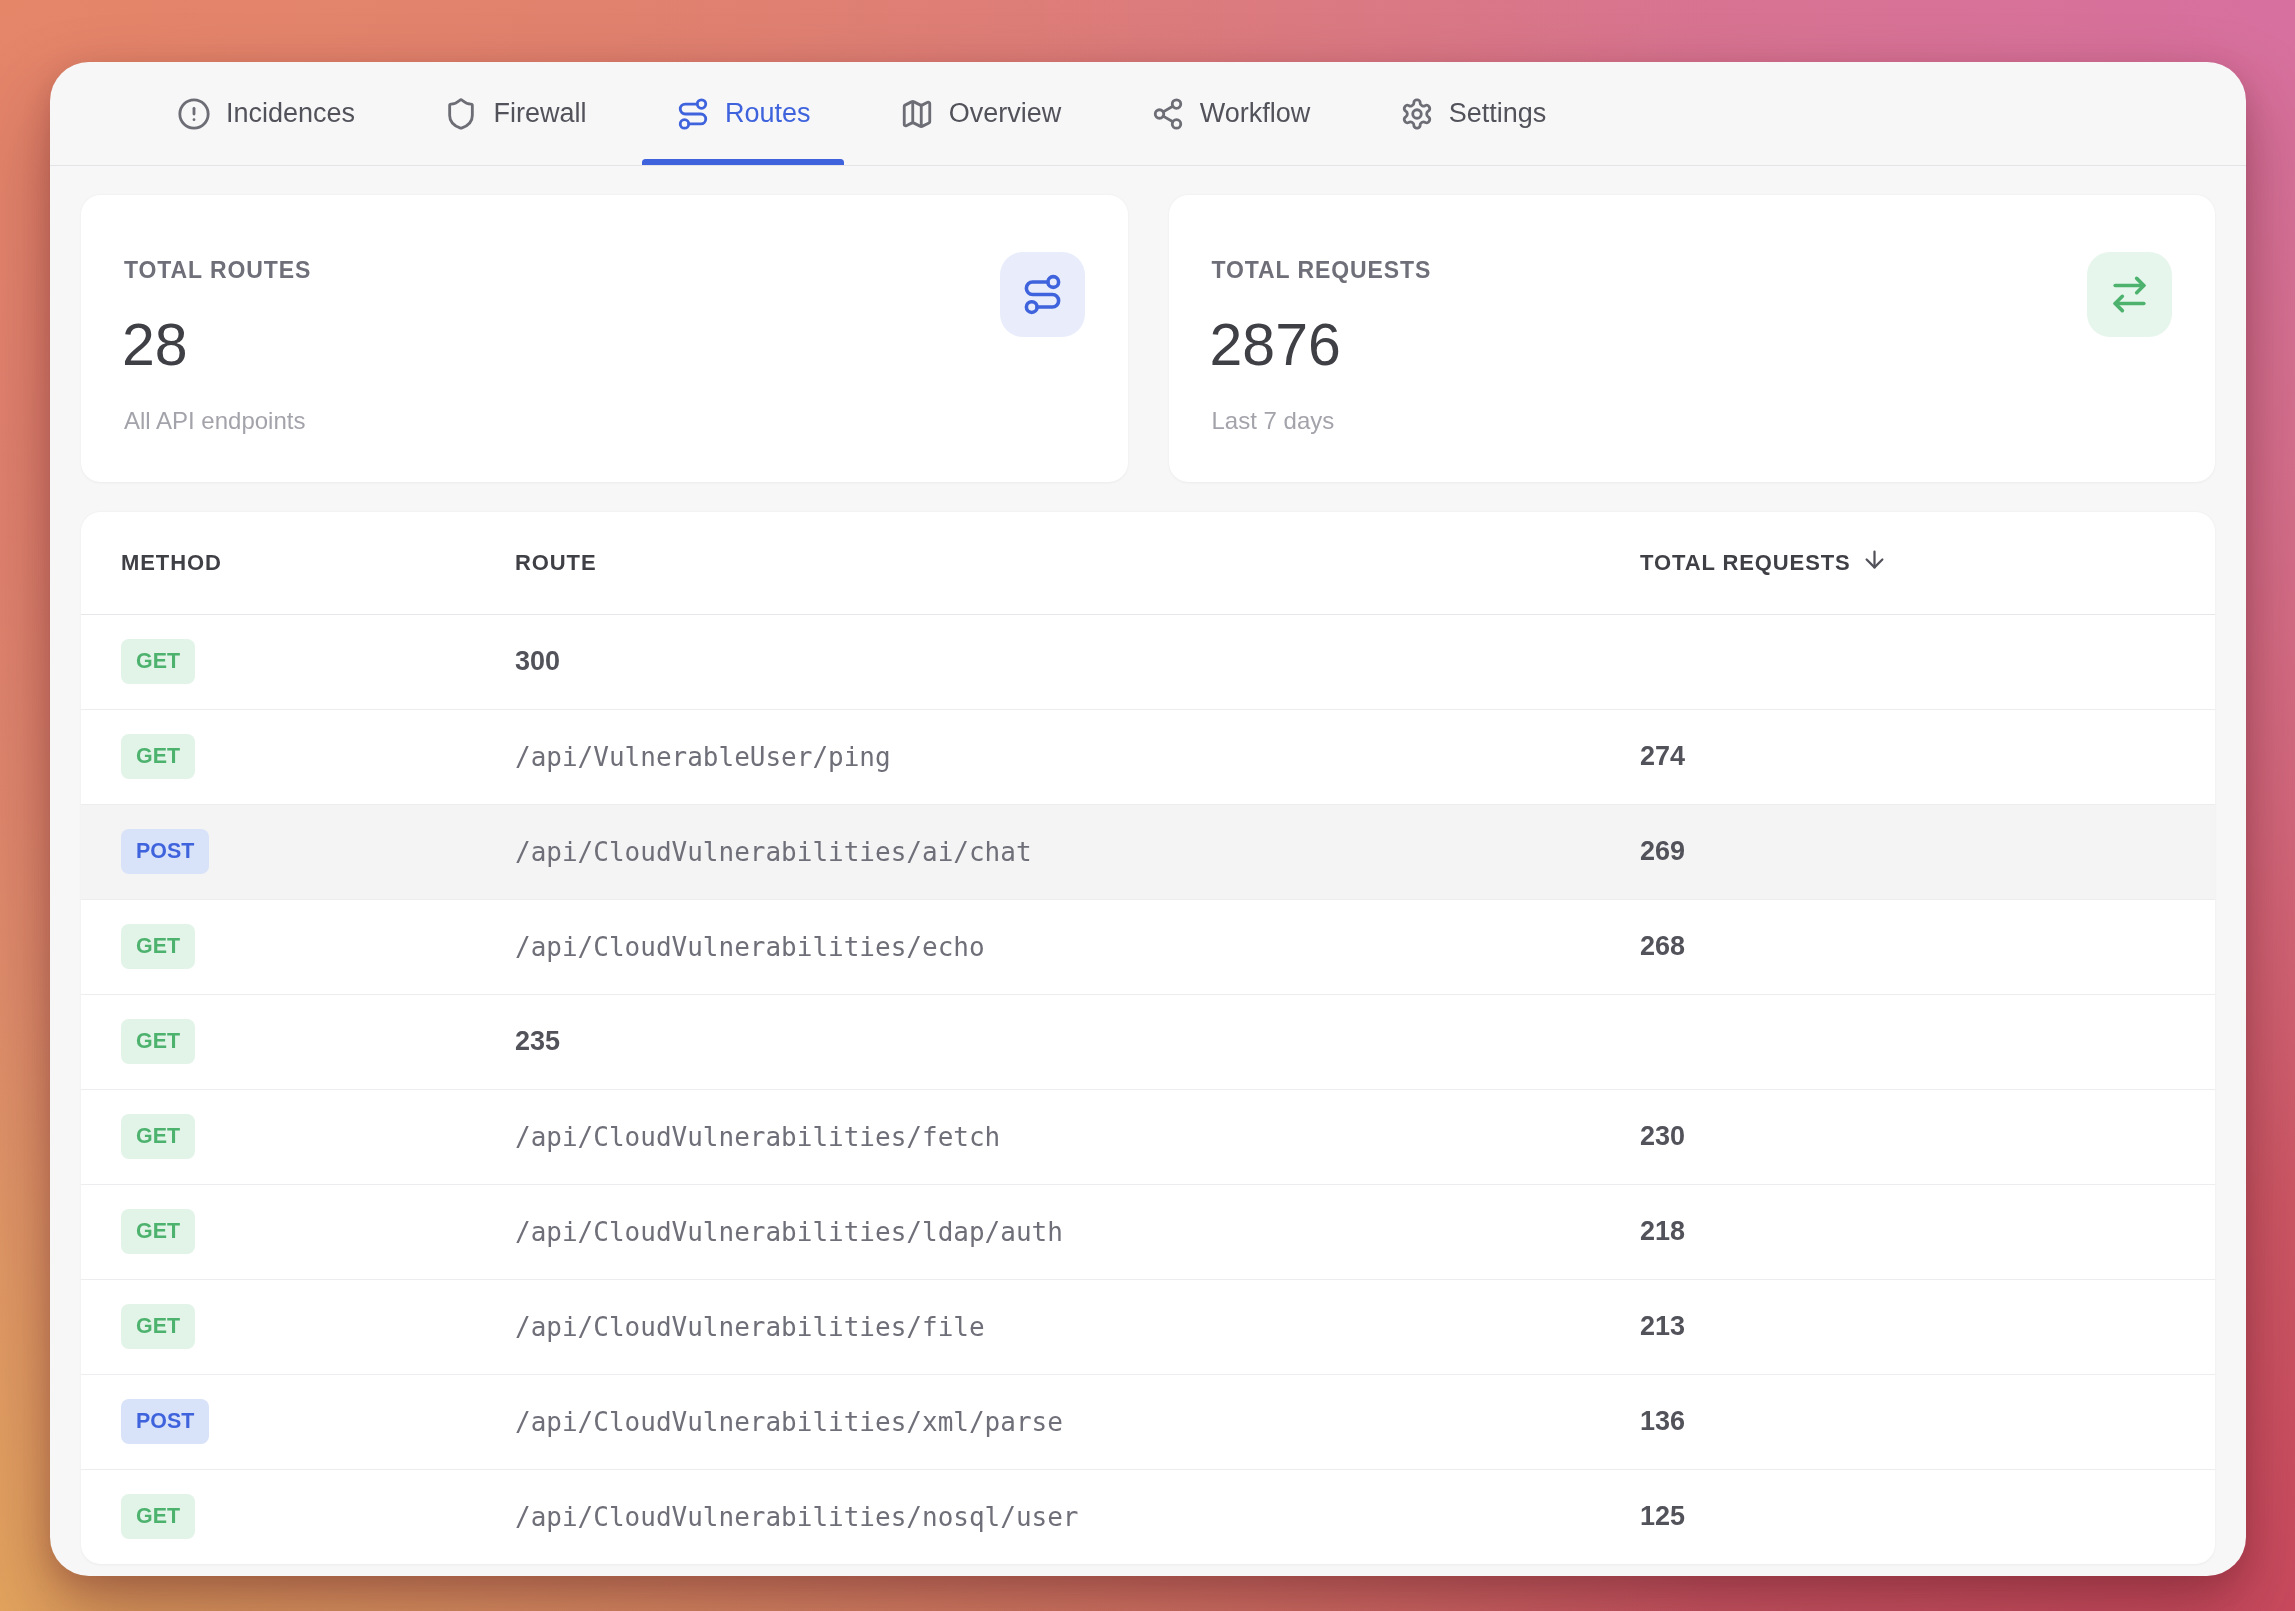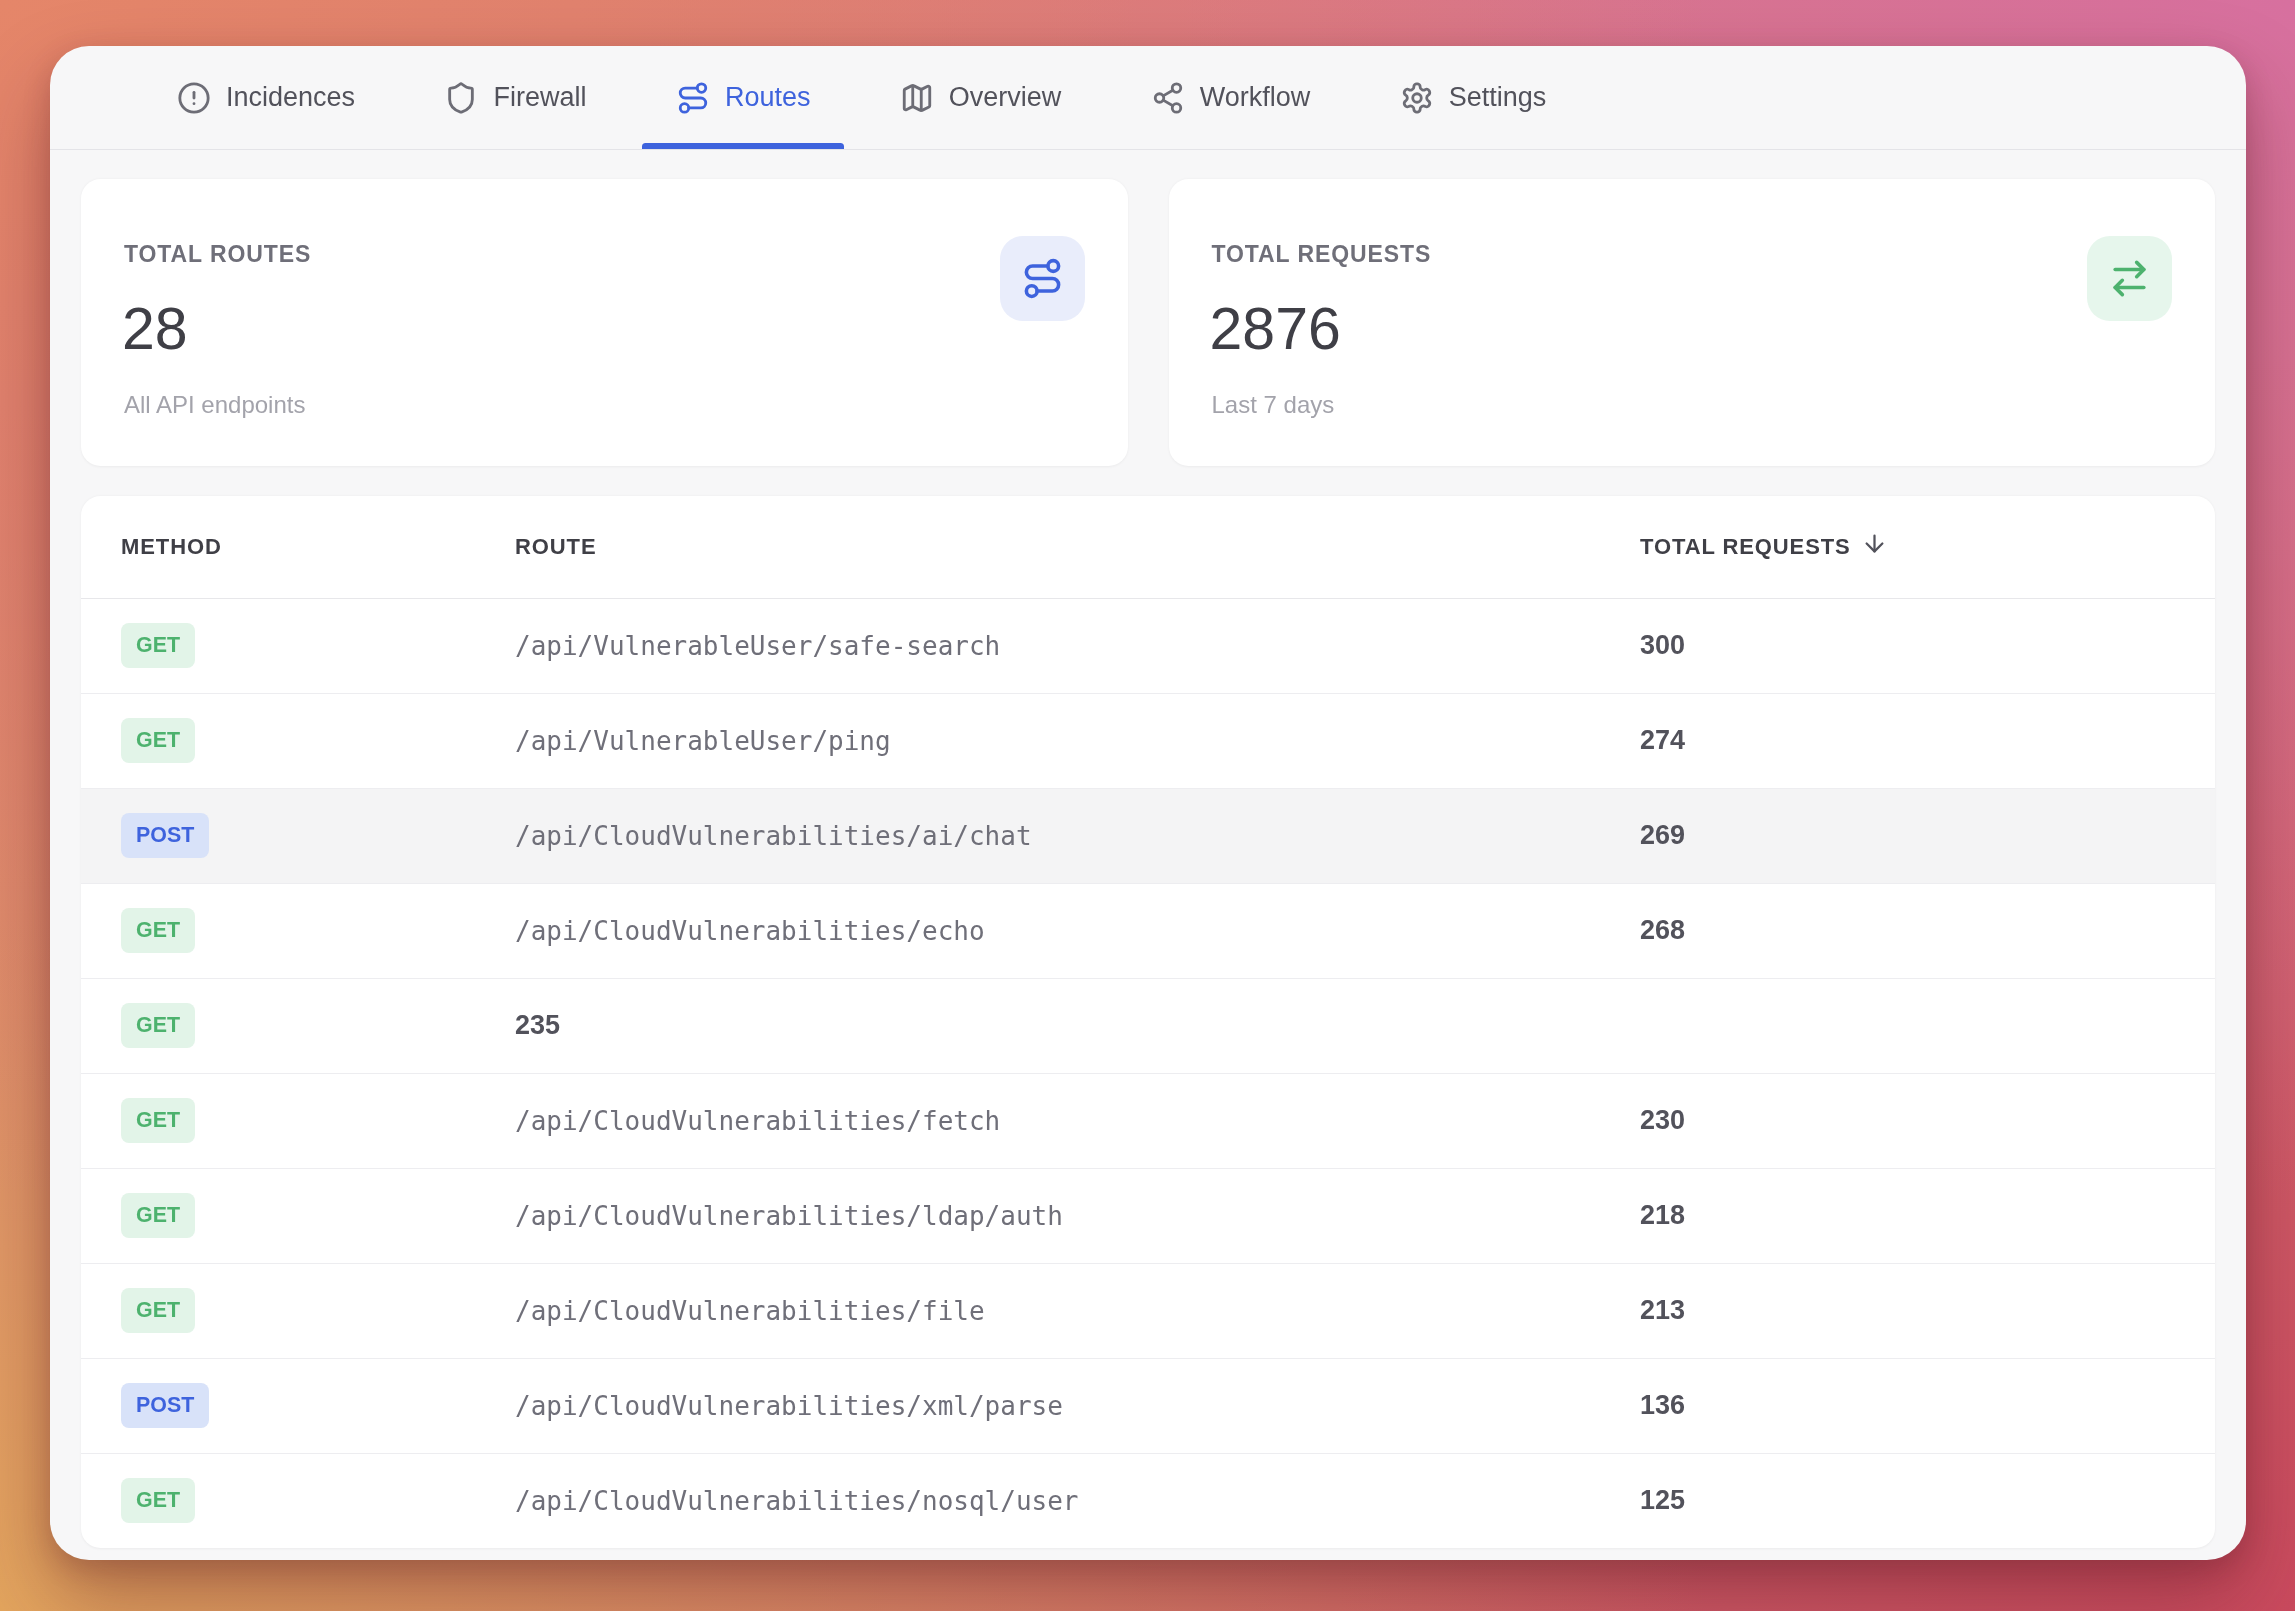--- a/index.html
+++ b/index.html
@@ -8,21 +8,21 @@
     font-family:"Liberation Sans", sans-serif;
     background-color:#d97a78;
     background-image:
       radial-gradient(120% 120% at 0% 0%,   rgba(229,134,105,1) 0%, rgba(229,134,105,0) 62%),
       radial-gradient(120% 120% at 100% 0%, rgba(215,112,159,1) 0%, rgba(215,112,159,0) 62%),
       radial-gradient(120% 120% at 0% 100%, rgba(227,165,94,1)  0%, rgba(227,165,94,0) 62%),
       radial-gradient(130% 130% at 100% 100%, rgba(202,74,94,1) 0%, rgba(202,74,94,0) 70%);
     position:relative;
   }
   .panel{
-    position:absolute;left:50px;top:46px;width:2196px;height:1514px;
+    position:absolute;left:50px;top:62px;width:2196px;height:1514px;
     background:var(--panel-bg,#f7f7f8);border-radius:39px;
     box-shadow:0 39px 80px rgba(90,25,35,.38), 0 9px 27px rgba(90,25,35,.22);
     overflow:hidden;
   }
   
   .tabbar{
     height:103px;display:flex;align-items:stretch;
     padding-left:93px;gap:21.4px;
     border-bottom:0.9px solid #e4e4e8;
   }
@@ -198,21 +198,20 @@
           <span>TOTAL REQUESTS</span>
           <span class="sort" id="sort-icon-slot"><svg viewBox="0 0 24 24" fill="none" stroke="currentColor" stroke-width="2" stroke-linecap="round" stroke-linejoin="round">
                 <path d="M12 5v14"></path>
                 <path d="m19 12-7 7-7-7"></path>
               </svg></span>
         </div>
       </div>
       <div id="table-body">
           <div class="trow tr">
             <div><span class="badge badge-get">GET</span></div>
-            <div class="route">/api/VulnerableUser/safe-search</div>
             <div class="count">300</div>
           </div>
           <div class="trow tr">
             <div><span class="badge badge-get">GET</span></div>
             <div class="route">/api/VulnerableUser/ping</div>
             <div class="count">274</div>
           </div>
           <div class="trow tr hl">
             <div><span class="badge badge-post">POST</span></div>
             <div class="route">/api/CloudVulnerabilities/ai/chat</div>

